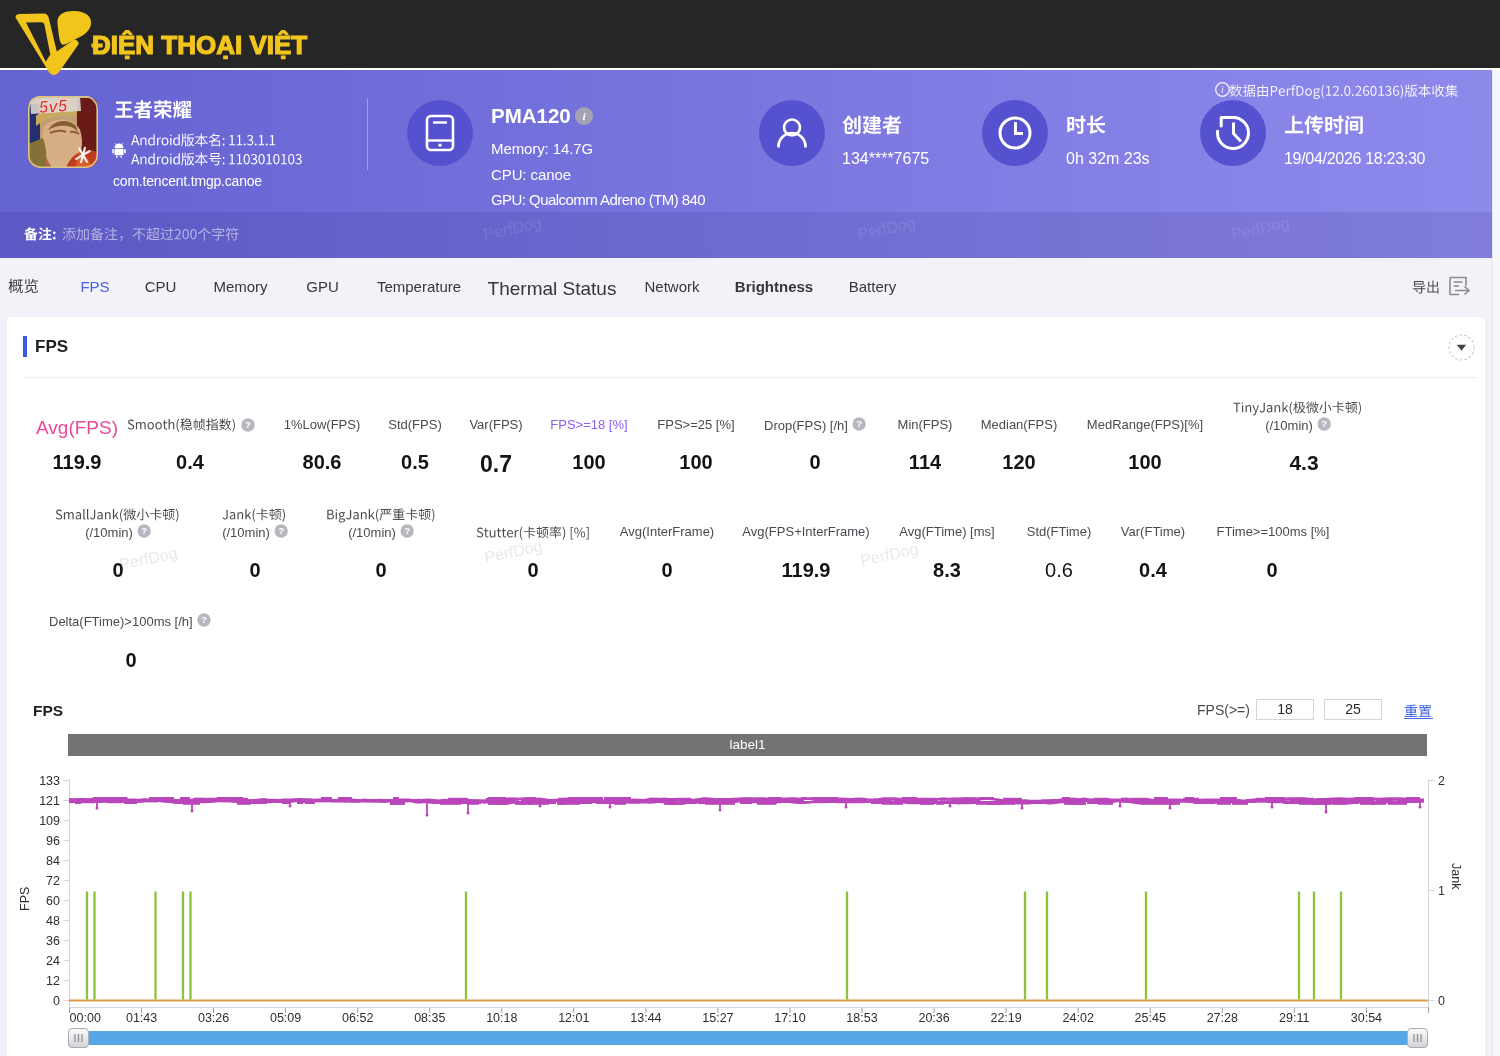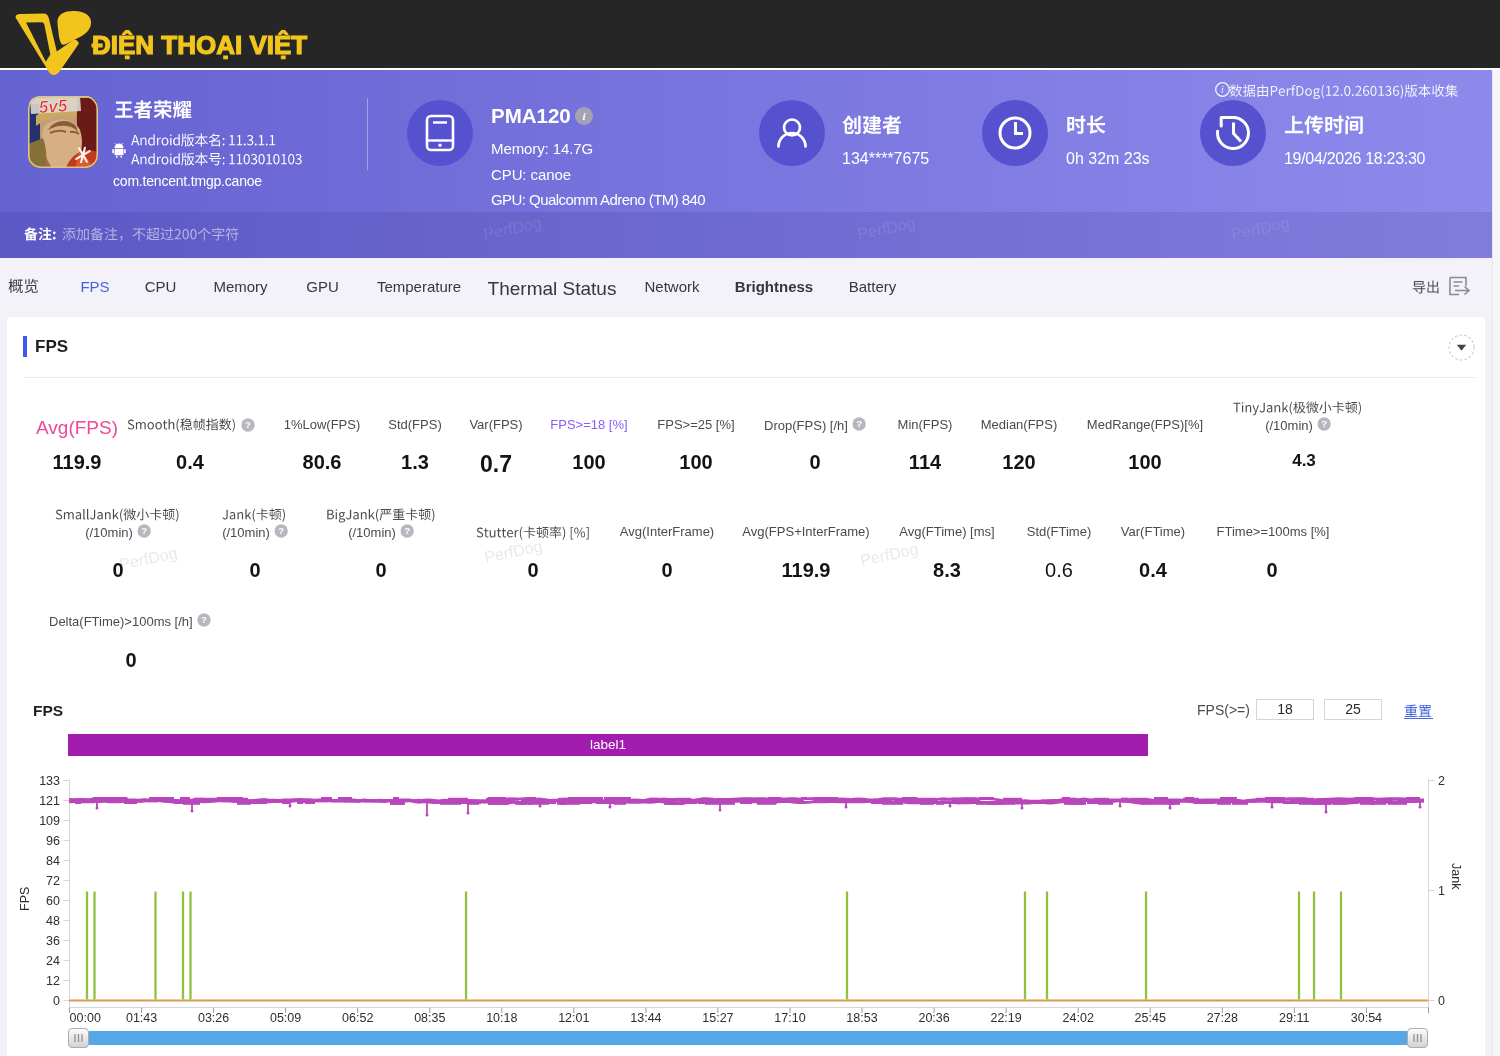--- a/index.html
+++ b/index.html
@@ -189,29 +189,29 @@
 <div class="a" style="left:1232.9px;top:399px;white-space:nowrap"><svg width="130.2" height="19" viewBox="0 0 130.2 19" style="overflow:visible;">
       <path transform="translate(0,13.3)" d="M3.3 0.0H4.5V-8.5H7.4V-9.5H0.4V-8.5H3.3Z M9.0 0.0H10.2V-7.1H9.0ZM9.6 -8.5C10.0 -8.5 10.4 -8.8 10.4 -9.3C10.4 -9.8 10.0 -10.1 9.6 -10.1C9.1 -10.1 8.8 -9.8 8.8 -9.3C8.8 -8.8 9.1 -8.5 9.6 -8.5Z M12.6 0.0H13.8V-5.1C14.5 -5.8 14.9 -6.2 15.7 -6.2C16.6 -6.2 17.0 -5.6 17.0 -4.3V0.0H18.2V-4.5C18.2 -6.3 17.5 -7.2 16.0 -7.2C15.1 -7.2 14.3 -6.7 13.7 -6.0H13.7L13.5 -7.1H12.6Z M20.6 3.0C22.0 3.0 22.8 2.0 23.2 0.6L25.9 -7.1H24.7L23.5 -3.1C23.3 -2.5 23.1 -1.8 22.9 -1.1H22.8C22.6 -1.8 22.3 -2.5 22.1 -3.1L20.7 -7.1H19.5L22.3 0.0L22.1 0.5C21.8 1.4 21.3 2.1 20.6 2.1C20.4 2.1 20.2 2.0 20.0 1.9L19.8 2.9C20.0 3.0 20.3 3.0 20.6 3.0Z M29.1 0.2C31.0 0.2 31.8 -1.1 31.8 -2.8V-9.5H30.6V-2.9C30.6 -1.5 30.1 -0.9 29.0 -0.9C28.3 -0.9 27.8 -1.2 27.4 -2.0L26.5 -1.3C27.1 -0.4 27.9 0.2 29.1 0.2Z M35.8 0.2C36.7 0.2 37.5 -0.3 38.2 -0.8H38.2L38.3 0.0H39.3V-4.3C39.3 -6.1 38.6 -7.2 36.9 -7.2C35.7 -7.2 34.7 -6.7 34.1 -6.3L34.5 -5.5C35.1 -5.9 35.8 -6.3 36.7 -6.3C37.8 -6.3 38.1 -5.4 38.1 -4.5C35.1 -4.1 33.8 -3.4 33.8 -1.8C33.8 -0.6 34.7 0.2 35.8 0.2ZM36.2 -0.8C35.5 -0.8 34.9 -1.1 34.9 -1.9C34.9 -2.8 35.7 -3.4 38.1 -3.7V-1.7C37.4 -1.1 36.9 -0.8 36.2 -0.8Z M41.5 0.0H42.7V-5.1C43.4 -5.8 43.9 -6.2 44.7 -6.2C45.6 -6.2 46.0 -5.6 46.0 -4.3V0.0H47.2V-4.5C47.2 -6.3 46.5 -7.2 45.0 -7.2C44.1 -7.2 43.3 -6.7 42.7 -6.0H42.6L42.5 -7.1H41.5Z M49.5 0.0H50.6V-1.9L52.0 -3.4L54.0 0.0H55.3L52.7 -4.2L55.0 -7.1H53.7L50.7 -3.3H50.6V-10.3H49.5Z M58.6 2.5 59.3 2.2C58.2 0.4 57.6 -1.8 57.6 -4.0C57.6 -6.2 58.2 -8.4 59.3 -10.3L58.6 -10.6C57.4 -8.7 56.6 -6.6 56.6 -4.0C56.6 -1.5 57.4 0.6 58.6 2.5Z M62.4 -10.9V-8.4H60.6V-7.5H62.3C61.9 -5.7 61.1 -3.7 60.2 -2.6C60.4 -2.3 60.7 -1.9 60.8 -1.6C61.4 -2.5 61.9 -3.9 62.4 -5.3V1.0H63.3V-5.9C63.6 -5.3 64.1 -4.5 64.2 -4.1L64.8 -4.8C64.6 -5.1 63.6 -6.7 63.3 -7.1V-7.5H64.7V-8.4H63.3V-10.9ZM64.9 -10.1V-9.2H66.4C66.2 -4.8 65.7 -1.5 63.6 0.5C63.9 0.6 64.3 0.9 64.4 1.1C65.8 -0.4 66.4 -2.2 66.8 -4.5C67.3 -3.4 67.9 -2.4 68.6 -1.5C67.9 -0.7 67.0 -0.1 66.1 0.3C66.4 0.5 66.7 0.8 66.8 1.1C67.7 0.6 68.5 0.0 69.2 -0.8C70.0 -0.0 70.8 0.6 71.7 1.0C71.9 0.8 72.2 0.4 72.4 0.2C71.4 -0.2 70.6 -0.8 69.8 -1.5C70.8 -2.8 71.5 -4.3 71.9 -6.3L71.3 -6.6L71.1 -6.5H69.7C70.0 -7.6 70.3 -9.0 70.6 -10.1ZM67.3 -9.2H69.4C69.2 -8.0 68.8 -6.6 68.5 -5.7H70.8C70.5 -4.3 69.9 -3.2 69.2 -2.2C68.2 -3.4 67.5 -4.9 67.1 -6.5C67.2 -7.3 67.2 -8.2 67.3 -9.2Z M75.4 -10.9C74.9 -10.1 74.0 -9.0 73.2 -8.3C73.4 -8.2 73.6 -7.8 73.7 -7.6C74.7 -8.4 75.7 -9.5 76.3 -10.6ZM77.1 -4.1V-2.6C77.1 -1.7 77.0 -0.5 76.1 0.4C76.3 0.5 76.6 0.8 76.8 1.0C77.7 -0.0 77.9 -1.5 77.9 -2.6V-3.4H79.6V-1.9C79.6 -1.3 79.4 -1.1 79.3 -1.0C79.4 -0.8 79.6 -0.4 79.6 -0.2C79.8 -0.4 80.1 -0.7 81.7 -1.7C81.6 -1.9 81.5 -2.2 81.4 -2.5L80.4 -1.8V-4.1ZM82.4 -7.4H84.0C83.8 -5.8 83.6 -4.4 83.1 -3.2C82.7 -4.3 82.5 -5.6 82.3 -6.9ZM76.5 -5.8V-5.0H80.9V-5.1C81.0 -4.9 81.2 -4.7 81.3 -4.5C81.5 -4.8 81.7 -5.1 81.8 -5.4C82.0 -4.3 82.3 -3.2 82.6 -2.2C82.0 -1.1 81.3 -0.3 80.2 0.4C80.4 0.5 80.7 0.9 80.8 1.1C81.7 0.4 82.5 -0.3 83.0 -1.2C83.5 -0.3 84.1 0.5 84.8 1.0C84.9 0.8 85.2 0.4 85.4 0.2C84.6 -0.3 84.0 -1.1 83.5 -2.1C84.2 -3.6 84.6 -5.3 84.9 -7.4H85.3V-8.2H82.6C82.8 -9.0 82.9 -9.9 83.0 -10.8L82.1 -10.9C81.9 -8.9 81.5 -6.9 80.9 -5.6V-5.8ZM76.8 -9.9V-6.7H80.8V-9.9H80.1V-7.6H79.2V-10.9H78.5V-7.6H77.5V-9.9ZM75.7 -8.3C75.0 -6.9 74.0 -5.6 73.1 -4.6C73.2 -4.4 73.5 -4.0 73.6 -3.8C74.0 -4.2 74.4 -4.6 74.8 -5.1V1.0H75.6V-6.4C76.0 -6.9 76.3 -7.5 76.6 -8.0Z M91.9 -10.7V-0.3C91.9 -0.1 91.8 0.0 91.5 0.0C91.2 0.1 90.3 0.1 89.3 0.0C89.5 0.3 89.7 0.8 89.8 1.0C91.0 1.1 91.8 1.0 92.3 0.9C92.7 0.7 92.9 0.4 92.9 -0.3V-10.7ZM95.0 -7.4C96.1 -5.6 97.2 -3.1 97.5 -1.6L98.5 -2.0C98.2 -3.6 97.1 -6.0 95.9 -7.8ZM88.5 -7.7C88.1 -5.9 87.4 -3.7 86.3 -2.3C86.5 -2.2 87.0 -2.0 87.2 -1.8C88.4 -3.2 89.1 -5.6 89.6 -7.5Z M105.8 -3.0C107.2 -2.5 109.1 -1.6 110.1 -1.1L110.6 -1.9C109.6 -2.5 107.6 -3.2 106.3 -3.8ZM104.5 -10.9V-6.1H99.5V-5.2H104.6V1.0H105.6V-5.2H111.2V-6.1H105.6V-8.1H109.9V-9.1H105.6V-10.9Z M120.8 -6.5C120.7 -2.5 120.5 -0.6 117.4 0.3C117.6 0.5 117.8 0.8 117.9 1.0C121.3 -0.1 121.6 -2.2 121.7 -6.5ZM121.2 -1.2C122.1 -0.5 123.2 0.4 123.8 1.0L124.3 0.4C123.8 -0.2 122.7 -1.1 121.8 -1.8ZM114.7 0.7C115.0 0.4 115.3 0.2 117.9 -1.0C117.9 -1.2 117.8 -1.6 117.8 -1.9L115.7 -0.9V-3.2H117.7V-7.4H116.9V-4.0H115.7V-8.4H117.8V-9.3H115.7V-10.9H114.8V-9.3H112.4V-8.4H114.8V-4.0H113.6V-7.4H112.8V-3.2H114.8V-1.1C114.8 -0.6 114.5 -0.3 114.2 -0.2C114.4 0.0 114.6 0.4 114.7 0.7ZM118.6 -8.0V-2.1H119.5V-7.2H122.8V-2.1H123.7V-8.0H121.2C121.3 -8.4 121.5 -8.9 121.7 -9.4H124.2V-10.3H118.2V-9.4H120.8C120.6 -9.0 120.4 -8.4 120.3 -8.0Z M126.1 2.5C127.3 0.6 128.0 -1.5 128.0 -4.0C128.0 -6.6 127.3 -8.7 126.1 -10.6L125.4 -10.3C126.5 -8.4 127.1 -6.2 127.1 -4.0C127.1 -1.8 126.5 0.4 125.4 2.2Z" fill="#4a4a50"></path>
     </svg></div>
 <div class="a" style="left:1298px;top:417px;transform:translateX(-50%);font-size:13px;color:#4a4a50;white-space:nowrap">(/10min)<svg width="14" height="14" viewBox="0 0 13 13" style="vertical-align:-1.5px;margin-left:4px">
       <circle cx="6.5" cy="6.5" r="6.2" fill="#b7b7c0"></circle>
       <text x="6.5" y="9.6" font-size="9" font-weight="bold" fill="#fff" text-anchor="middle" font-family="Liberation Sans">?</text>
     </svg></div>
 <div class="a" style="left:77px;top:451px;transform:translateX(-50%);font-size:20px;font-weight:bold;color:#141418;white-space:nowrap">119.9</div>
 <div class="a" style="left:190px;top:451px;transform:translateX(-50%);font-size:20px;font-weight:bold;color:#141418;white-space:nowrap">0.4</div>
 <div class="a" style="left:322px;top:451px;transform:translateX(-50%);font-size:20px;font-weight:bold;color:#141418;white-space:nowrap">80.6</div>
-<div class="a" style="left:415px;top:451px;transform:translateX(-50%);font-size:20px;font-weight:bold;color:#141418;white-space:nowrap">1.3</div>
+<div class="a" style="left:415px;top:451px;transform:translateX(-50%);font-size:20px;font-weight:bold;color:#141418;white-space:nowrap">0.5</div>
 <div class="a" style="left:496px;top:451px;transform:translateX(-50%);font-size:23px;font-weight:bold;color:#141418;white-space:nowrap">0.7</div>
 <div class="a" style="left:589px;top:451px;transform:translateX(-50%);font-size:20px;font-weight:bold;color:#141418;white-space:nowrap">100</div>
 <div class="a" style="left:696px;top:451px;transform:translateX(-50%);font-size:20px;font-weight:bold;color:#141418;white-space:nowrap">100</div>
 <div class="a" style="left:815px;top:451px;transform:translateX(-50%);font-size:20px;font-weight:bold;color:#141418;white-space:nowrap">0</div>
 <div class="a" style="left:925px;top:451px;transform:translateX(-50%);font-size:20px;font-weight:bold;color:#141418;white-space:nowrap">114</div>
 <div class="a" style="left:1019px;top:451px;transform:translateX(-50%);font-size:20px;font-weight:bold;color:#141418;white-space:nowrap">120</div>
 <div class="a" style="left:1145px;top:451px;transform:translateX(-50%);font-size:20px;font-weight:bold;color:#141418;white-space:nowrap">100</div>
-<div class="a" style="left:1304px;top:451px;transform:translateX(-50%);font-size:17px;font-weight:bold;color:#141418;white-space:nowrap">4.3</div>
+<div class="a" style="left:1304px;top:451px;transform:translateX(-50%);font-size:21px;font-weight:bold;color:#141418;white-space:nowrap">4.3</div>
 <div class="a" style="left:55.1px;top:506px;white-space:nowrap"><svg width="125.7" height="19" viewBox="0 0 125.7 19" style="overflow:visible;">
       <path transform="translate(0,13.3)" d="M4.0 0.2C5.9 0.2 7.2 -1.0 7.2 -2.5C7.2 -4.0 6.3 -4.6 5.2 -5.1L3.9 -5.7C3.1 -6.0 2.3 -6.3 2.3 -7.3C2.3 -8.1 3.0 -8.6 4.1 -8.6C5.0 -8.6 5.7 -8.3 6.2 -7.8L6.9 -8.5C6.2 -9.2 5.2 -9.7 4.1 -9.7C2.3 -9.7 1.1 -8.6 1.1 -7.2C1.1 -5.8 2.1 -5.1 3.0 -4.7L4.4 -4.1C5.3 -3.7 6.0 -3.4 6.0 -2.4C6.0 -1.5 5.2 -0.9 4.0 -0.9C3.0 -0.9 2.0 -1.4 1.3 -2.1L0.6 -1.2C1.4 -0.4 2.6 0.2 4.0 0.2Z M8.9 0.0H10.1V-5.1C10.8 -5.8 11.4 -6.2 11.9 -6.2C12.8 -6.2 13.2 -5.6 13.2 -4.3V0.0H14.4V-5.1C15.1 -5.8 15.6 -6.2 16.2 -6.2C17.1 -6.2 17.5 -5.6 17.5 -4.3V0.0H18.7V-4.5C18.7 -6.3 18.0 -7.2 16.5 -7.2C15.7 -7.2 14.9 -6.7 14.2 -5.9C13.9 -6.7 13.4 -7.2 12.3 -7.2C11.4 -7.2 10.7 -6.7 10.1 -6.0H10.0L9.9 -7.1H8.9Z M22.6 0.2C23.5 0.2 24.3 -0.3 24.9 -0.8H25.0L25.1 0.0H26.1V-4.3C26.1 -6.1 25.4 -7.2 23.6 -7.2C22.5 -7.2 21.5 -6.7 20.9 -6.3L21.3 -5.5C21.9 -5.9 22.6 -6.3 23.4 -6.3C24.6 -6.3 24.9 -5.4 24.9 -4.5C21.9 -4.1 20.6 -3.4 20.6 -1.8C20.6 -0.6 21.4 0.2 22.6 0.2ZM22.9 -0.8C22.2 -0.8 21.7 -1.1 21.7 -1.9C21.7 -2.8 22.5 -3.4 24.9 -3.7V-1.7C24.2 -1.1 23.6 -0.8 22.9 -0.8Z M29.5 0.2C29.9 0.2 30.1 0.1 30.2 0.1L30.1 -0.8C29.9 -0.8 29.9 -0.8 29.8 -0.8C29.6 -0.8 29.5 -1.0 29.5 -1.3V-10.3H28.3V-1.4C28.3 -0.4 28.7 0.2 29.5 0.2Z M33.2 0.2C33.6 0.2 33.8 0.1 33.9 0.1L33.8 -0.8C33.6 -0.8 33.6 -0.8 33.5 -0.8C33.3 -0.8 33.2 -1.0 33.2 -1.3V-10.3H32.0V-1.4C32.0 -0.4 32.4 0.2 33.2 0.2Z M37.6 0.2C39.4 0.2 40.2 -1.1 40.2 -2.8V-9.5H39.0V-2.9C39.0 -1.5 38.5 -0.9 37.5 -0.9C36.8 -0.9 36.2 -1.2 35.8 -2.0L34.9 -1.3C35.5 -0.4 36.4 0.2 37.6 0.2Z M44.3 0.2C45.1 0.2 45.9 -0.3 46.6 -0.8H46.6L46.7 0.0H47.7V-4.3C47.7 -6.1 47.0 -7.2 45.3 -7.2C44.1 -7.2 43.1 -6.7 42.5 -6.3L43.0 -5.5C43.5 -5.9 44.3 -6.3 45.1 -6.3C46.2 -6.3 46.5 -5.4 46.5 -4.5C43.5 -4.1 42.2 -3.4 42.2 -1.8C42.2 -0.6 43.1 0.2 44.3 0.2ZM44.6 -0.8C43.9 -0.8 43.4 -1.1 43.4 -1.9C43.4 -2.8 44.2 -3.4 46.5 -3.7V-1.7C45.9 -1.1 45.3 -0.8 44.6 -0.8Z M50.0 0.0H51.2V-5.1C51.9 -5.8 52.4 -6.2 53.1 -6.2C54.0 -6.2 54.4 -5.6 54.4 -4.3V0.0H55.6V-4.5C55.6 -6.3 54.9 -7.2 53.4 -7.2C52.5 -7.2 51.7 -6.7 51.1 -6.0H51.1L50.9 -7.1H50.0Z M57.9 0.0H59.1V-1.9L60.4 -3.4L62.5 0.0H63.7L61.1 -4.2L63.4 -7.1H62.1L59.1 -3.3H59.1V-10.3H57.9Z M67.0 2.5 67.7 2.2C66.6 0.4 66.1 -1.8 66.1 -4.0C66.1 -6.2 66.6 -8.4 67.7 -10.3L67.0 -10.6C65.8 -8.7 65.1 -6.6 65.1 -4.0C65.1 -1.5 65.8 0.6 67.0 2.5Z M70.8 -10.9C70.4 -10.1 69.4 -9.0 68.6 -8.3C68.8 -8.2 69.0 -7.8 69.1 -7.6C70.1 -8.4 71.1 -9.5 71.7 -10.6ZM72.5 -4.1V-2.6C72.5 -1.7 72.4 -0.5 71.6 0.4C71.7 0.5 72.1 0.8 72.2 1.0C73.2 -0.0 73.4 -1.5 73.4 -2.6V-3.4H75.1V-1.9C75.1 -1.3 74.9 -1.1 74.7 -1.0C74.8 -0.8 75.0 -0.4 75.1 -0.2C75.2 -0.4 75.5 -0.7 77.1 -1.7C77.0 -1.9 76.9 -2.2 76.9 -2.5L75.9 -1.8V-4.1ZM77.8 -7.4H79.4C79.2 -5.8 79.0 -4.4 78.5 -3.2C78.1 -4.3 77.9 -5.6 77.7 -6.9ZM72.0 -5.8V-5.0H76.3V-5.1C76.5 -4.9 76.7 -4.7 76.8 -4.5C76.9 -4.8 77.1 -5.1 77.2 -5.4C77.4 -4.3 77.7 -3.2 78.0 -2.2C77.5 -1.1 76.7 -0.3 75.7 0.4C75.9 0.5 76.1 0.9 76.2 1.1C77.2 0.4 77.9 -0.3 78.5 -1.2C78.9 -0.3 79.5 0.5 80.2 1.0C80.4 0.8 80.7 0.4 80.9 0.2C80.1 -0.3 79.4 -1.1 78.9 -2.1C79.6 -3.6 80.0 -5.3 80.3 -7.4H80.8V-8.2H78.0C78.2 -9.0 78.3 -9.9 78.4 -10.8L77.5 -10.9C77.3 -8.9 77.0 -6.9 76.3 -5.6V-5.8ZM72.2 -9.9V-6.7H76.3V-9.9H75.6V-7.6H74.6V-10.9H73.9V-7.6H72.9V-9.9ZM71.1 -8.3C70.5 -6.9 69.5 -5.6 68.5 -4.6C68.7 -4.4 68.9 -4.0 69.0 -3.8C69.4 -4.2 69.8 -4.6 70.2 -5.1V1.0H71.1V-6.4C71.4 -6.9 71.7 -7.5 72.0 -8.0Z M87.3 -10.7V-0.3C87.3 -0.1 87.2 0.0 86.9 0.0C86.7 0.1 85.7 0.1 84.8 0.0C84.9 0.3 85.1 0.8 85.2 1.0C86.4 1.1 87.2 1.0 87.7 0.9C88.2 0.7 88.3 0.4 88.3 -0.3V-10.7ZM90.4 -7.4C91.5 -5.6 92.6 -3.1 92.9 -1.6L94.0 -2.0C93.6 -3.6 92.5 -6.0 91.4 -7.8ZM83.9 -7.7C83.6 -5.9 82.8 -3.7 81.7 -2.3C82.0 -2.2 82.4 -2.0 82.6 -1.8C83.8 -3.2 84.6 -5.6 85.0 -7.5Z M101.2 -3.0C102.6 -2.5 104.5 -1.6 105.5 -1.1L106.0 -1.9C105.0 -2.5 103.1 -3.2 101.7 -3.8ZM100.0 -10.9V-6.1H94.9V-5.2H100.0V1.0H101.0V-5.2H106.6V-6.1H101.0V-8.1H105.3V-9.1H101.0V-10.9Z M116.2 -6.5C116.1 -2.5 115.9 -0.6 112.8 0.3C113.0 0.5 113.3 0.8 113.3 1.0C116.7 -0.1 117.0 -2.2 117.1 -6.5ZM116.7 -1.2C117.5 -0.5 118.7 0.4 119.2 1.0L119.8 0.4C119.2 -0.2 118.1 -1.1 117.2 -1.8ZM110.1 0.7C110.4 0.4 110.8 0.2 113.4 -1.0C113.3 -1.2 113.2 -1.6 113.2 -1.9L111.1 -0.9V-3.2H113.1V-7.4H112.3V-4.0H111.1V-8.4H113.2V-9.3H111.1V-10.9H110.2V-9.3H107.9V-8.4H110.2V-4.0H109.0V-7.4H108.2V-3.2H110.2V-1.1C110.2 -0.6 109.9 -0.3 109.7 -0.2C109.8 0.0 110.1 0.4 110.1 0.7ZM114.1 -8.0V-2.1H114.9V-7.2H118.3V-2.1H119.1V-8.0H116.6C116.8 -8.4 116.9 -8.9 117.1 -9.4H119.6V-10.3H113.6V-9.4H116.2C116.1 -9.0 115.9 -8.4 115.7 -8.0Z M121.6 2.5C122.7 0.6 123.5 -1.5 123.5 -4.0C123.5 -6.6 122.7 -8.7 121.6 -10.6L120.8 -10.3C121.9 -8.4 122.5 -6.2 122.5 -4.0C122.5 -1.8 121.9 0.4 120.8 2.2Z" fill="#4a4a50"></path>
     </svg></div>
 <div class="a" style="left:118px;top:524px;transform:translateX(-50%);font-size:13px;color:#4a4a50;white-space:nowrap">(/10min)<svg width="14" height="14" viewBox="0 0 13 13" style="vertical-align:-1.5px;margin-left:4px">
       <circle cx="6.5" cy="6.5" r="6.2" fill="#b7b7c0"></circle>
       <text x="6.5" y="9.6" font-size="9" font-weight="bold" fill="#fff" text-anchor="middle" font-family="Liberation Sans">?</text>
     </svg></div>
 <div class="a" style="left:222.4px;top:506px;white-space:nowrap"><svg width="65.2" height="19" viewBox="0 0 65.2 19" style="overflow:visible;">
       <path transform="translate(0,13.3)" d="M3.1 0.2C4.9 0.2 5.7 -1.1 5.7 -2.8V-9.5H4.5V-2.9C4.5 -1.5 4.0 -0.9 3.0 -0.9C2.3 -0.9 1.7 -1.2 1.3 -2.0L0.5 -1.3C1.0 -0.4 1.9 0.2 3.1 0.2Z M9.8 0.2C10.6 0.2 11.4 -0.3 12.1 -0.8H12.2L12.3 0.0H13.2V-4.3C13.2 -6.1 12.5 -7.2 10.8 -7.2C9.6 -7.2 8.7 -6.7 8.0 -6.3L8.5 -5.5C9.0 -5.9 9.8 -6.3 10.6 -6.3C11.8 -6.3 12.1 -5.4 12.1 -4.5C9.0 -4.1 7.7 -3.4 7.7 -1.8C7.7 -0.6 8.6 0.2 9.8 0.2ZM10.1 -0.8C9.4 -0.8 8.9 -1.1 8.9 -1.9C8.9 -2.8 9.7 -3.4 12.1 -3.7V-1.7C11.4 -1.1 10.8 -0.8 10.1 -0.8Z M15.5 0.0H16.7V-5.1C17.4 -5.8 17.9 -6.2 18.6 -6.2C19.5 -6.2 19.9 -5.6 19.9 -4.3V0.0H21.1V-4.5C21.1 -6.3 20.4 -7.2 19.0 -7.2C18.0 -7.2 17.3 -6.7 16.6 -6.0H16.6L16.4 -7.1H15.5Z M23.4 0.0H24.6V-1.9L25.9 -3.4L28.0 0.0H29.2L26.6 -4.2L28.9 -7.1H27.6L24.6 -3.3H24.6V-10.3H23.4Z M32.5 2.5 33.2 2.2C32.1 0.4 31.6 -1.8 31.6 -4.0C31.6 -6.2 32.1 -8.4 33.2 -10.3L32.5 -10.6C31.3 -8.7 30.6 -6.6 30.6 -4.0C30.6 -1.5 31.3 0.6 32.5 2.5Z M40.7 -3.0C42.1 -2.5 44.0 -1.6 45.0 -1.1L45.5 -1.9C44.5 -2.5 42.6 -3.2 41.2 -3.8ZM39.5 -10.9V-6.1H34.5V-5.2H39.5V1.0H40.5V-5.2H46.1V-6.1H40.5V-8.1H44.8V-9.1H40.5V-10.9Z M55.7 -6.5C55.7 -2.5 55.4 -0.6 52.4 0.3C52.5 0.5 52.8 0.8 52.9 1.0C56.2 -0.1 56.5 -2.2 56.6 -6.5ZM56.2 -1.2C57.1 -0.5 58.2 0.4 58.7 1.0L59.3 0.4C58.7 -0.2 57.6 -1.1 56.7 -1.8ZM49.7 0.7C49.9 0.4 50.3 0.2 52.9 -1.0C52.8 -1.2 52.7 -1.6 52.7 -1.9L50.6 -0.9V-3.2H52.6V-7.4H51.8V-4.0H50.6V-8.4H52.8V-9.3H50.6V-10.9H49.7V-9.3H47.4V-8.4H49.7V-4.0H48.5V-7.4H47.7V-3.2H49.7V-1.1C49.7 -0.6 49.4 -0.3 49.2 -0.2C49.3 0.0 49.6 0.4 49.7 0.7ZM53.6 -8.0V-2.1H54.4V-7.2H57.8V-2.1H58.7V-8.0H56.1C56.3 -8.4 56.5 -8.9 56.6 -9.4H59.1V-10.3H53.1V-9.4H55.7C55.6 -9.0 55.4 -8.4 55.2 -8.0Z M61.1 2.5C62.3 0.6 63.0 -1.5 63.0 -4.0C63.0 -6.6 62.3 -8.7 61.1 -10.6L60.3 -10.3C61.4 -8.4 62.0 -6.2 62.0 -4.0C62.0 -1.8 61.4 0.4 60.3 2.2Z" fill="#4a4a50"></path>
     </svg></div>
@@ -250,21 +250,21 @@
       <text x="6.5" y="9.6" font-size="9" font-weight="bold" fill="#fff" text-anchor="middle" font-family="Liberation Sans">?</text>
     </svg></div>
 <div class="a" style="left:131px;top:649px;transform:translateX(-50%);font-size:20px;font-weight:bold;color:#141418;white-space:nowrap">0</div>
 <div class="a" style="left:33px;top:702px;font-size:15.5px;font-weight:bold;color:#1e1e22">FPS</div>
 <div class="a" style="left:1197px;top:702px;font-size:14px;color:#4a4a50">FPS(&gt;=)</div>
 <div class="a" style="left:1256px;top:699px;width:58px;height:21px;border:1px solid #d4d4da;background:#fff;font-size:14px;color:#28282e;text-align:center;line-height:19px">18</div>
 <div class="a" style="left:1324px;top:699px;width:58px;height:21px;border:1px solid #d4d4da;background:#fff;font-size:14px;color:#28282e;text-align:center;line-height:19px">25</div>
 <div class="a" style="left:1404px;top:702px;border-bottom:1px solid #4667e2;height:17px"><svg width="29.0" height="20" viewBox="0 0 29.0 20" style="overflow:visible;">
       <path transform="translate(0,14.3)" d="M2.2 -7.6V-3.2H6.4V-2.2H1.8V-1.4H6.4V-0.2H0.7V0.7H13.3V-0.2H7.5V-1.4H12.4V-2.2H7.5V-3.2H11.9V-7.6H7.5V-8.4H13.2V-9.3H7.5V-10.4C9.1 -10.5 10.7 -10.7 11.9 -10.9L11.3 -11.7C9.1 -11.3 5.1 -11.0 1.9 -10.9C2.0 -10.7 2.1 -10.3 2.1 -10.1C3.5 -10.1 5.0 -10.2 6.4 -10.3V-9.3H0.8V-8.4H6.4V-7.6ZM3.2 -5.0H6.4V-4.0H3.2ZM7.5 -5.0H10.8V-4.0H7.5ZM3.2 -6.8H6.4V-5.8H3.2ZM7.5 -6.8H10.8V-5.8H7.5Z M23.1 -10.5H25.5V-9.2H23.1ZM19.8 -10.5H22.1V-9.2H19.8ZM16.6 -10.5H18.9V-9.2H16.6ZM16.7 -6.0V-0.1H14.8V0.7H27.2V-0.1H25.3V-6.0H20.9L21.1 -6.8H26.9V-7.6H21.3L21.4 -8.4H26.5V-11.2H15.6V-8.4H20.4L20.2 -7.6H15.0V-6.8H20.1L19.9 -6.0ZM17.7 -0.1V-1.0H24.3V-0.1ZM17.7 -3.9H24.3V-3.0H17.7ZM17.7 -4.5V-5.3H24.3V-4.5ZM17.7 -2.4H24.3V-1.6H17.7Z" fill="#4667e2"></path>
     </svg></div>
-<div class="a" style="left:68px;top:734px;width:1080px;height:22px;background:#a21caf;color:#fff;font-size:13.5px;text-align:center;line-height:22px">label1</div>
+<div class="a" style="left:68px;top:734px;width:1359px;height:22px;background:#737373;color:#fff;font-size:13.5px;text-align:center;line-height:22px">label1</div>
 <svg class="a" style="left:0;top:760px" width="1500" height="296" viewBox="0 760 1500 296">
     <path d="M69.5 779.5 V1007.5 H1428.5 V779.5" fill="none" stroke="#d4d4da" stroke-width="1"></path>
     <line x1="63.5" y1="780.5" x2="69.5" y2="780.5" stroke="#d4d4da" stroke-width="1"></line>
     <text x="60" y="784.5" font-size="12.5" fill="#2e2e33" text-anchor="end" font-family="Liberation Sans">133</text>
     <line x1="63.5" y1="800.5" x2="69.5" y2="800.5" stroke="#d4d4da" stroke-width="1"></line>
     <text x="60" y="804.5" font-size="12.5" fill="#2e2e33" text-anchor="end" font-family="Liberation Sans">121</text>
     <line x1="63.5" y1="820.5" x2="69.5" y2="820.5" stroke="#d4d4da" stroke-width="1"></line>
     <text x="60" y="824.5" font-size="12.5" fill="#2e2e33" text-anchor="end" font-family="Liberation Sans">109</text>
     <line x1="63.5" y1="840.5" x2="69.5" y2="840.5" stroke="#d4d4da" stroke-width="1"></line>
     <text x="60" y="844.5" font-size="12.5" fill="#2e2e33" text-anchor="end" font-family="Liberation Sans">96</text>

